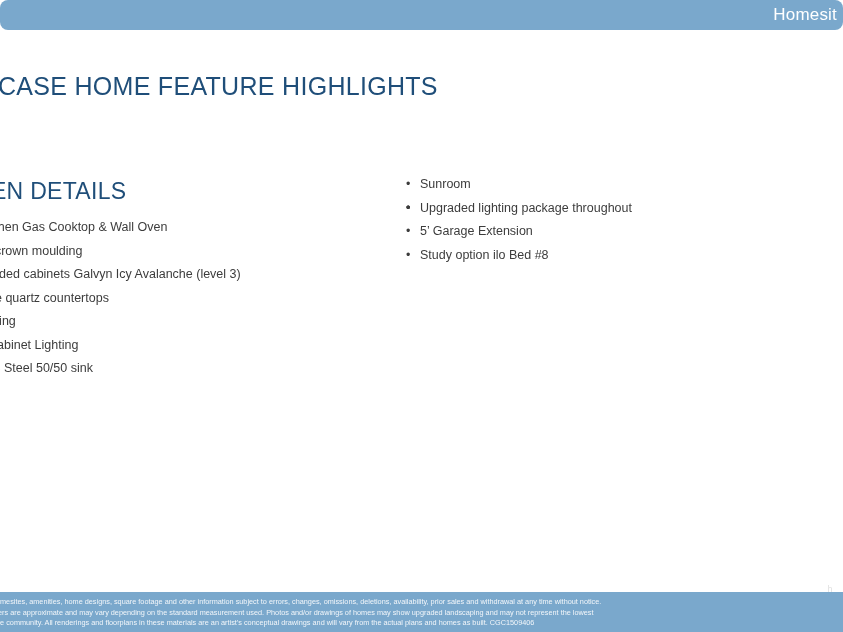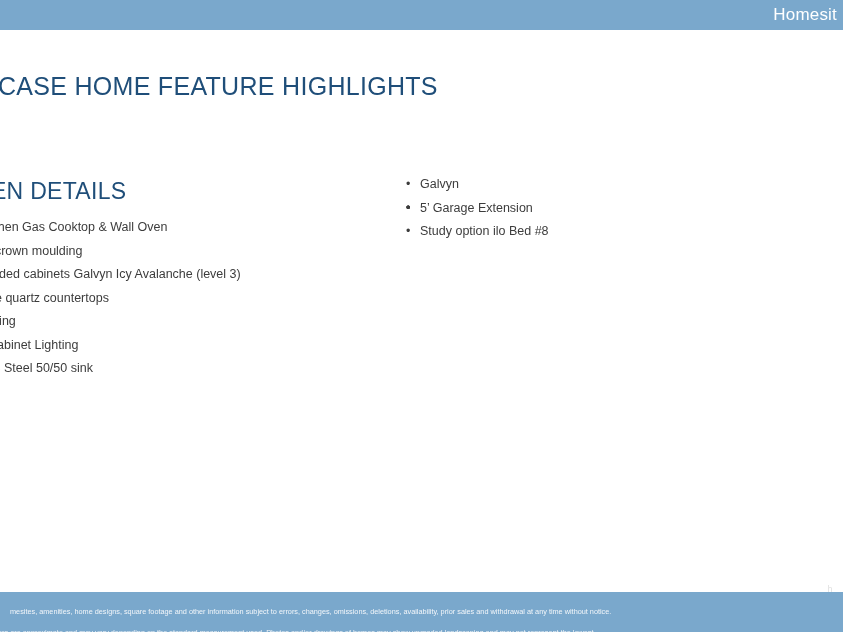--- a/index.html
+++ b/index.html
@@ -16,20 +16,21 @@
   }
 
   
   .topbar {
     position: absolute;
     left: 0;
     top: 0;
     width: 843px;
     height: 30px;
     background: #7aa8cc;
+    border-radius: 8px;
   }
   .topbar-title {
     position: absolute;
     right: 6px;
     top: 5px;
     color: #ffffff;
     font-size: 17px;
     letter-spacing: 0.2px;
     white-space: nowrap;
   }
@@ -121,21 +122,21 @@
     height: 40px;
     background: #7aa8cc;
     color: #f2f6fa;
     font-size: 7.3px;
     line-height: 10.5px;
     padding: 5px 14px 0 0;
     box-sizing: border-box;
     overflow: hidden;
   }
   .disclaimer p {
-    margin: 10px;
+    margin: 0;
     white-space: nowrap;
   }
   .disclaimer p.shift {
     margin-left: -6px;
   }
 </style>
 </head>
 <body>
 
 <div class="topbar">
@@ -152,24 +153,24 @@
     <li><span>raded cabinets Galvyn Icy Avalanche (level 3)</span></li>
     <li><span>ne quartz countertops</span></li>
     <li><span>oring</span></li>
     <li><span>Cabinet Lighting</span></li>
     <li><span>ss Steel 50/50 sink</span></li>
   </ul>
 </div>
 
 <div class="col col-right">
   <ul class="feature-list">
-    <li><span class="bullet">•</span><span>Galvyn</span></li>
+    <li><span class="bullet">•</span><span>Sunroom</span></li>
     <li><span class="bullet">•</span></li>
     <li><span class="bullet">•</span></li>
-    <li><span class="bullet">•</span></li>
+    <li><span class="bullet">•</span><span>Upgraded lighting package throughout</span></li>
     <li><span class="bullet">•</span><span>5’ Garage Extension</span></li>
     <li><span class="bullet">•</span><span>Study option ilo Bed #8</span></li>
   </ul>
 </div>
 
 <div class="watermark-sub">h</div>
 <div class="watermark">K</div>
 
 <div class="disclaimer">
   <p>mesites, amenities, home designs, square footage and other information subject to errors, changes, omissions, deletions, availability, prior sales and withdrawal at any time without notice.</p>

